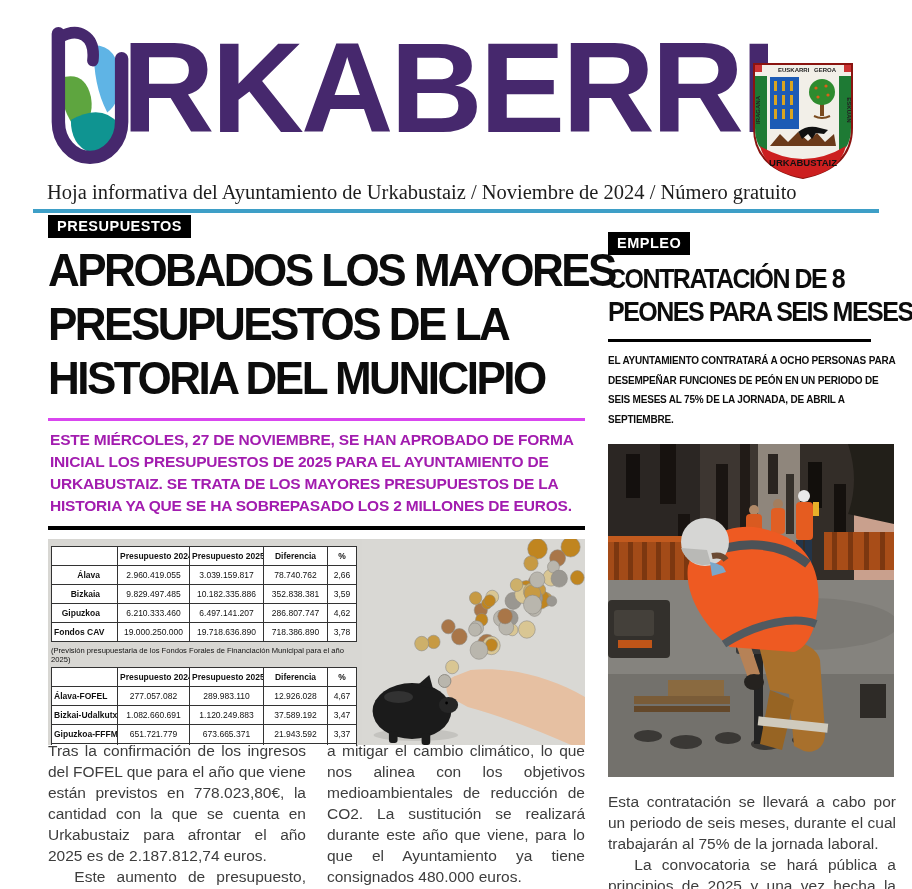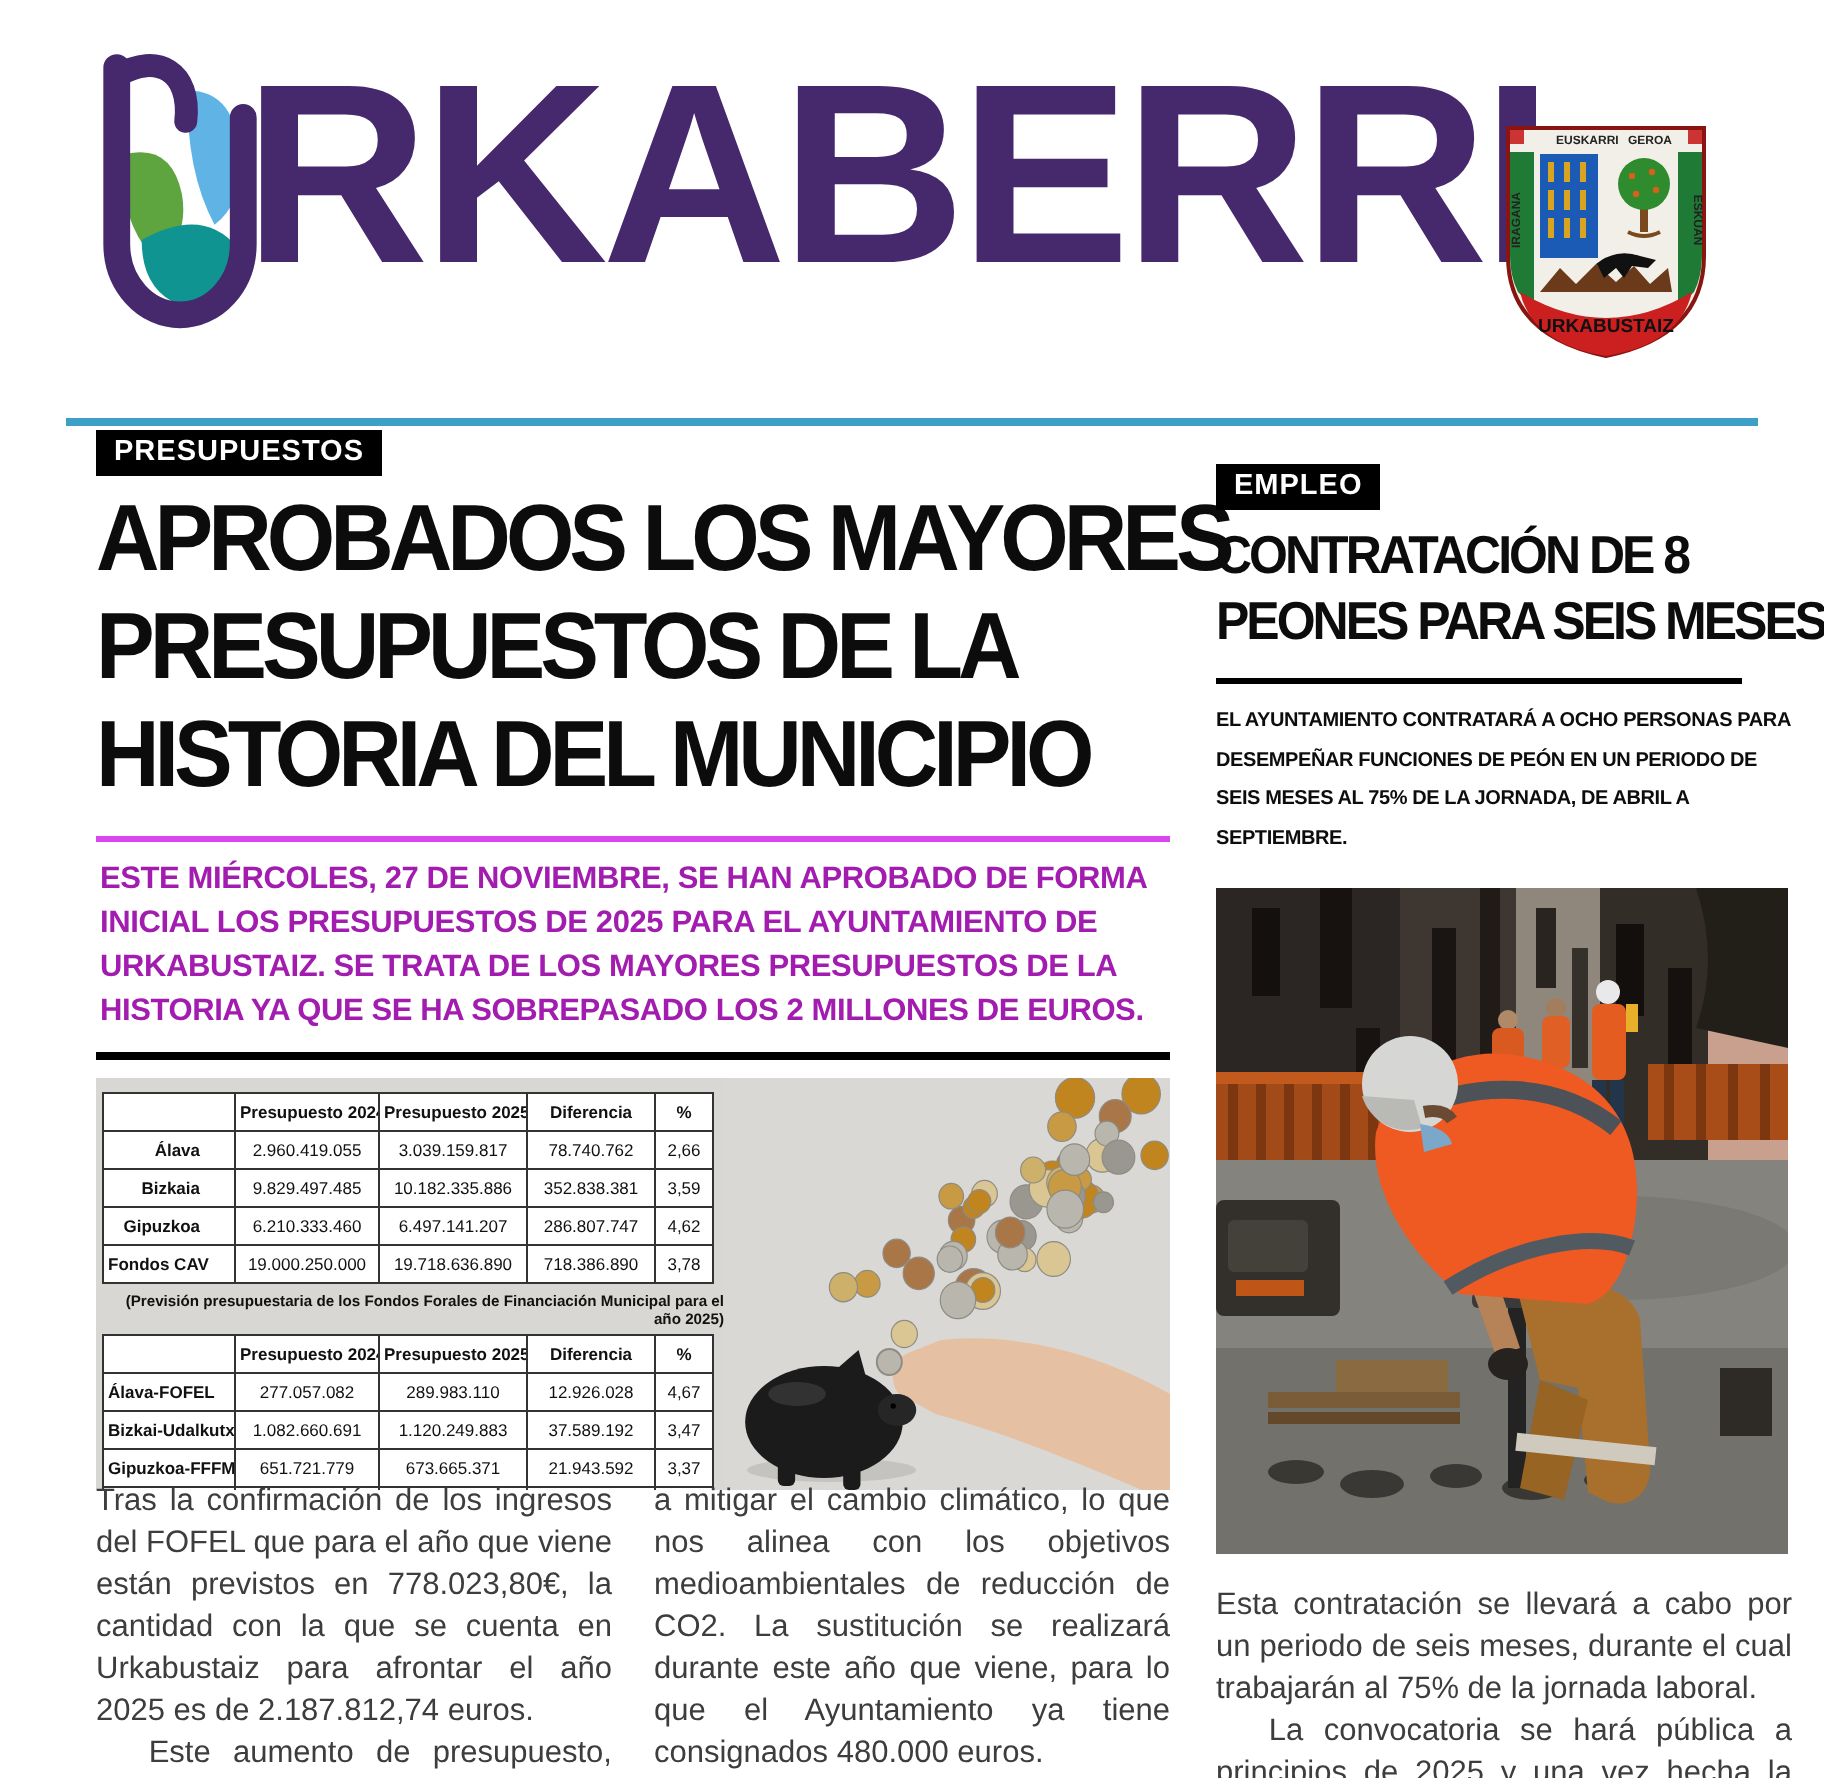--- a/index.html
+++ b/index.html
@@ -30,21 +30,21 @@
   .figure{margin-top:9px;width:537px;height:206px;background:#d8d7d3;display:flex;overflow:hidden;}
   .tables{width:314px;padding:7px 0 0 3px;box-sizing:border-box;}
   .tables table{border-collapse:collapse;background:#fff;width:305px;font-size:8.5px;color:#111;
                 table-layout:fixed;}
   .tables th,.tables td{border:1px solid #333;height:18px;padding:0 2px;text-align:center;
                 overflow:hidden;white-space:nowrap;}
   .tables th{font-weight:bold;}
   .tables td.lbl,.tables th.lbl{font-weight:bold;text-align:right;padding-right:17px;}
   .tables col.c0{width:66px}.tables col.c1{width:72px}.tables col.c2{width:74px}
   .tables col.c3{width:64px}.tables col.c4{width:29px}
-  .tbl-caption{font-size:7.6px;font-weight:bold;text-align:right;margin:4px 0 3px;color:#111;}
+  .tbl-caption{font-size:7.6px;font-weight:normal;text-align:left;margin:4px 0 3px;color:#111;}
   .piggy-art{flex:1;height:206px;}
 
   .bodycols{position:absolute;left:48px;top:740px;width:537px;display:flex;gap:21px;}
   .bcol{width:258px;text-align:justify;font-size:15.5px;line-height:21px;color:#3d3d3d;}
   .bcol p, .rbody p{margin:0;}
   .bcol p + p, .rbody p + p{text-indent:1.7em;}
 
   
   .right-article{position:absolute;left:608px;top:232px;width:288px;}
   .r-title{margin-top:7px;font-weight:bold;font-size:25px;line-height:33px;
@@ -101,20 +101,21 @@
         <circle cx="80" cy="35" r="1.6" fill="#d9601a"></circle>
         <circle cx="70" cy="37" r="1.6" fill="#d9601a"></circle>
       <path d="M66,56 q8,4 16,0" stroke="#7a4a1e" stroke-width="2" fill="none"></path>
       <path d="M22,86 l10,-12 8,8 10,-10 10,9 9,-8 8,9 9,-8 2,12 Z" fill="#6b3a1a"></path>
       <path d="M50,72 q10,-8 22,-4 l8,2 -4,4 -8,-1 -4,6 -4,-5 -6,5 -3,-6 Z" fill="#111"></path>
       <path d="M12,86 q43,26 86,0 q-6 26 -43 32 q-37 -6 -43 -32 Z" fill="#cc1f1f"></path>
       <text x="55" y="106" font-size="9.5" font-weight="bold" fill="#111" text-anchor="middle">URKABUSTAIZ</text>
     </svg>
   </div>
 
+  <div class="subtitle">Hoja informativa del Ayuntamiento de Urkabustaiz / Noviembre de 2024 / Número gratuito</div>
   <div class="blue-rule"></div>
 
   <div class="left-article">
     <span class="tag">PRESUPUESTOS</span>
     <div class="big-title">
         <div class="hl-line">APROBADOS LOS MAYORES</div>
         <div class="hl-line">PRESUPUESTOS DE LA</div>
         <div class="hl-line">HISTORIA DEL MUNICIPIO</div>
       </div>
     <div class="lede-box">ESTE MIÉRCOLES, 27 DE NOVIEMBRE, SE HAN APROBADO DE FORMA INICIAL LOS PRESUPUESTOS DE 2025 PARA EL AYUNTAMIENTO DE URKABUSTAIZ. SE TRATA DE LOS MAYORES PRESUPUESTOS DE LA HISTORIA YA QUE SE HA SOBREPASADO LOS 2 MILLONES DE EUROS.</div>

